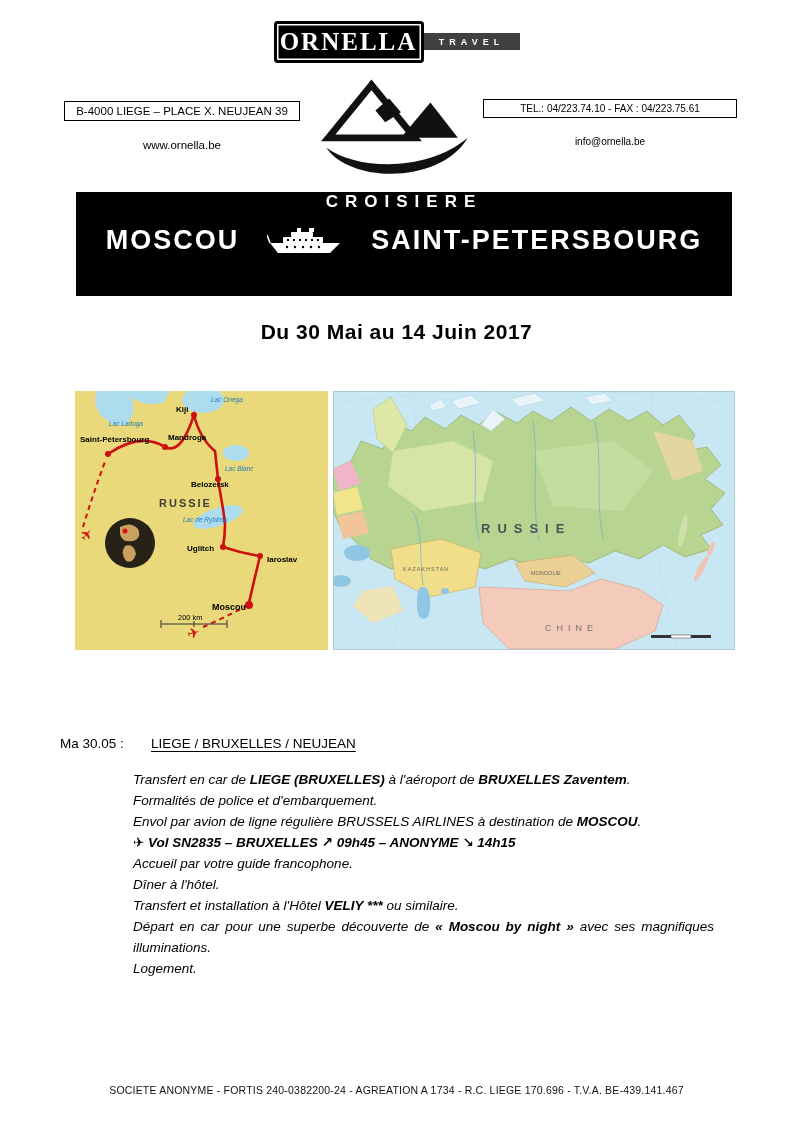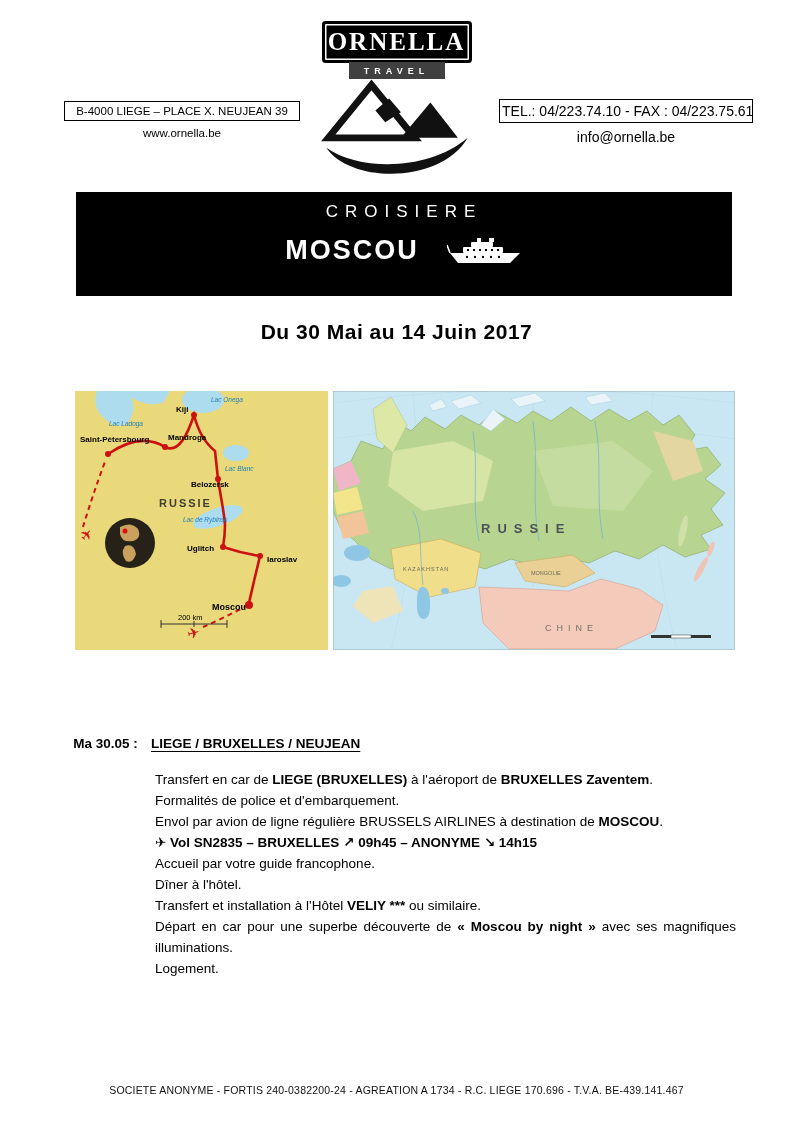--- a/index.html
+++ b/index.html
@@ -5,60 +5,60 @@
   * { margin:0; padding:0; box-sizing:border-box; }
   html,body { background:#fff; }
   .page {
     position:relative; width:793px; height:1122px; background:#fff;
     font-family:"Liberation Sans","DejaVu Sans",sans-serif; color:#000; overflow:hidden;
     margin:0 auto;
   }
 
   
   .logo-wrap { position:absolute; top:21px; left:50%; transform:translateX(-50%);
-    display:flex; flex-direction:column; align-items:center; }
+    display:flex; flex-direction:row; align-items:center; }
   .logo-main { width:150px; height:42px; background:#000; border-radius:4px;
     display:flex; align-items:center; justify-content:center;
     box-shadow: inset 0 0 0 3px #000, inset 0 0 0 4.5px #fff; }
   .logo-main span { color:#fff; font-family:"Liberation Serif","DejaVu Serif",serif;
     font-weight:bold; font-size:25px; letter-spacing:2px; }
   .logo-sub { margin-top:-1px; width:96px; height:17px; background:#404040; color:#fff;
     display:flex; align-items:center; justify-content:center;
     font-size:9px; letter-spacing:5px; font-weight:bold; }
   .logo-art { position:absolute; top:77px; left:50%; transform:translateX(-50%);
     width:156px; height:108px; }
 
   .address-col { position:absolute; left:64px; top:101px; width:236px; text-align:center; font-size:11.5px; }
-  .contact-col { position:absolute; right:40px; top:99px; width:254px; text-align:center; font-size:14px; }
+  .contact-col { position:absolute; right:56px; top:99px; width:254px; text-align:center; font-size:10px; }
   .info-box { border:1.5px solid #000; padding:3px 2px; white-space:nowrap; }
-  .box-caption { margin-top:6px; }
+  .box-caption { margin-top:18px; }
 
   
   .banner { position:absolute; left:76px; top:192px; width:656px; height:104px;
     background:#000; color:#fff; text-align:center; }
-  .banner-line1 { padding-top:10px; font-size:17px; font-weight:normal; letter-spacing:7px; }
+  .banner-line1 { font-size:17px; font-weight:bold; letter-spacing:7px; }
   .banner-line2 { margin-top:13px; display:flex; align-items:center; justify-content:center;
     gap:28px; font-size:27px; font-weight:bold; letter-spacing:2px; }
   .ship-svg { width:76px; height:26px; }
 
   
   .date-title { position:absolute; top:320px; left:0; width:100%; text-align:center;
     font-size:21px; font-weight:bold; letter-spacing:0.5px; }
 
   
   .maps { position:absolute; left:75px; top:391px; width:660px; height:259px; display:flex; gap:5px; }
   .route-map { width:253px; height:259px; }
   .russia-map { width:402px; height:259px; }
 
   
   .itinerary { position:absolute; left:60px; top:735px; width:676px; font-size:13.5px; line-height:17px; }
-  .day-row { display:flex; font-weight:bold;text-align:center; }
+  .day-row { display:flex; font-weight:normal; }
   .day-label { width:91px; flex:none; }
   .day-title { text-decoration:underline; text-underline-offset:3px; }
-  .it-lines { margin-top:17px; margin-left:95px; width:581px; line-height:21px; }
+  .it-lines { margin-top:17px; margin-left:73px; width:581px; line-height:21px;font-style:italic; }
   .it-line.justify { text-align:justify; }
   .b { font-weight:bold; }
 
   
   .footer { position:absolute; top:1084px; left:0; width:100%; text-align:center;
     font-size:10.5px; color:#111; letter-spacing:0.2px; }
 </style>
 </head>
 <body>
 
@@ -104,20 +104,21 @@
         <circle cx="36" cy="19" r="1.2" fill="#000"></circle>
         <circle cx="44" cy="19" r="1.2" fill="#000"></circle>
         <circle cx="52" cy="19" r="1.2" fill="#000"></circle>
         <rect x="20" y="11" width="2" height="2" fill="#000"></rect>
         <rect x="26" y="11" width="2" height="2" fill="#000"></rect>
         <rect x="32" y="11" width="2" height="2" fill="#000"></rect>
         <rect x="38" y="11" width="2" height="2" fill="#000"></rect>
         <rect x="44" y="11" width="2" height="2" fill="#000"></rect>
         <rect x="50" y="11" width="2" height="2" fill="#000"></rect>
       </svg>
+      <span>SAINT-PETERSBOURG</span>
     </div>
   </div>
 
   <div class="date-title">Du 30 Mai au 14 Juin 2017</div>
 
   <div class="maps">
 
     <svg class="route-map" viewBox="0 0 253 259">
       <rect width="253" height="259" fill="#E9D97B"></rect>
 

